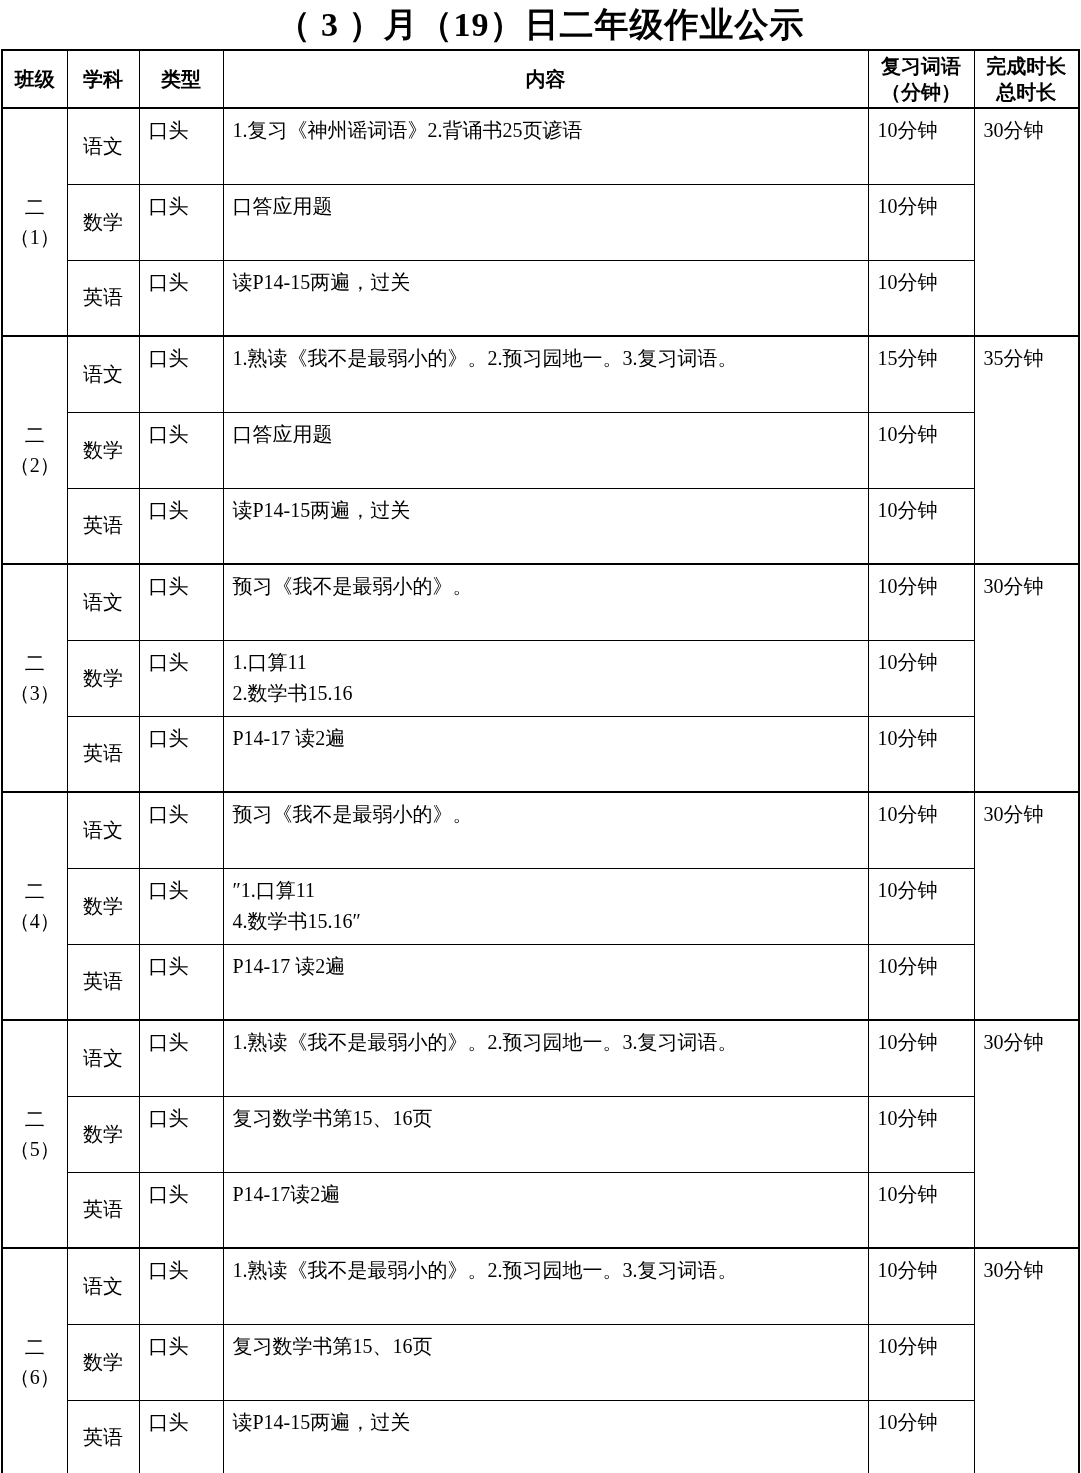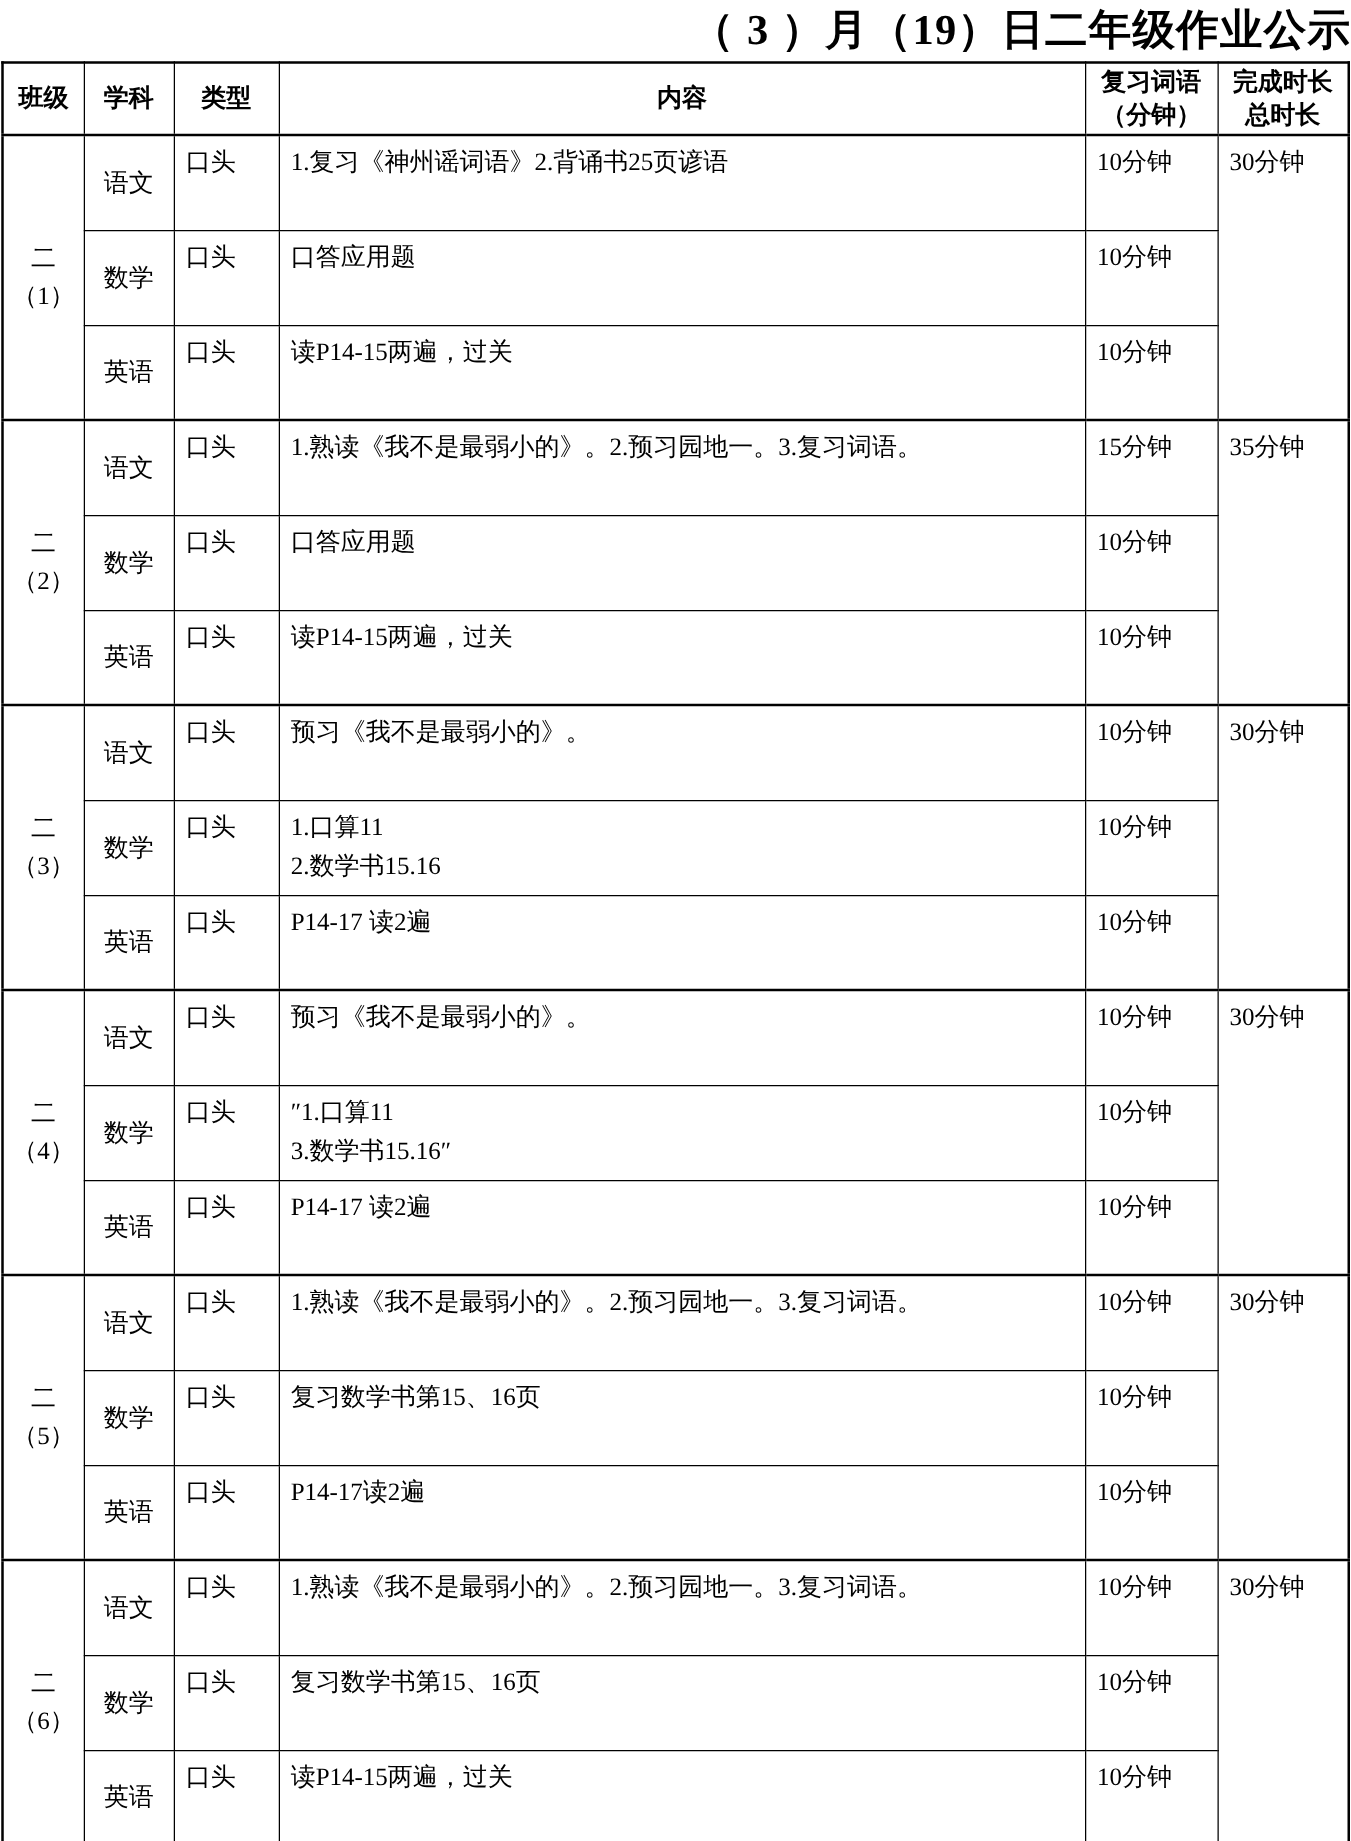--- a/index.html
+++ b/index.html
@@ -9,21 +9,21 @@
     background: #ffffff;
     color: #000000;
     font-family: "Liberation Serif", "DejaVu Serif", serif;
   }
   .page {
     width: 1081px;
     min-height: 1473px;
     background: #ffffff;
   }
   .title {
-    text-align: right;
+    text-align: center;
     font-weight: bold;
     font-size: 34px;
     line-height: 46px;
     padding: 2px 0 1px 0;
     letter-spacing: 1px;
   }
   table.homework {
     border-collapse: collapse;
     table-layout: fixed;
     width: 1077px;
@@ -166,21 +166,21 @@
           <td class="cell-subject">语文</td>
           <td class="cell-type">口头</td>
           <td class="cell-content">预习《我不是最弱小的》。</td>
           <td class="cell-duration">10分钟</td>
           <td class="cell-total" rowspan="3">30分钟</td>
         </tr>
         <tr>
           <td class="cell-subject">数学</td>
           <td class="cell-type">口头</td>
           <td class="cell-content">″1.口算11
-3.数学书15.16″</td>
+4.数学书15.16″</td>
           <td class="cell-duration">10分钟</td>
         </tr>
         <tr>
           <td class="cell-subject">英语</td>
           <td class="cell-type">口头</td>
           <td class="cell-content">P14-17 读2遍</td>
           <td class="cell-duration">10分钟</td>
         </tr>
         <tr class="block-start">
           <td class="cell-class" rowspan="3">二

